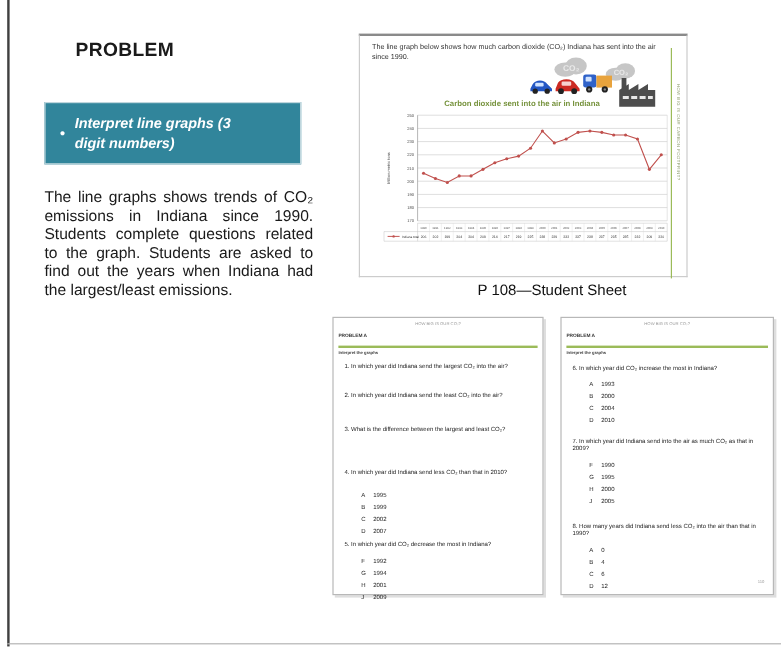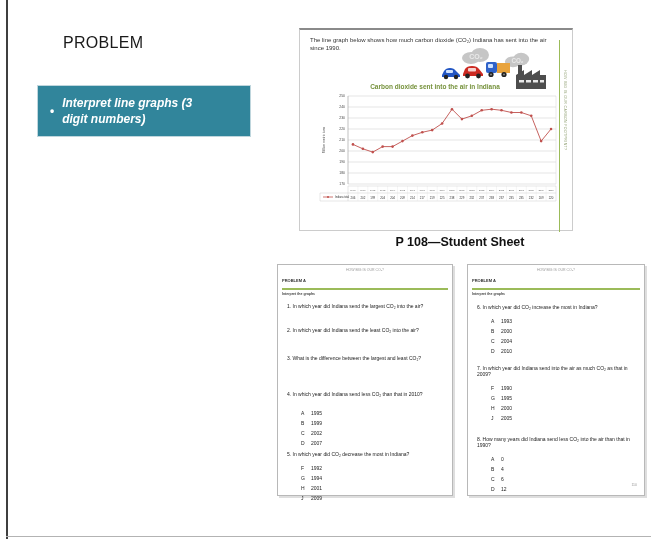--- a/index.html
+++ b/index.html
@@ -2,21 +2,21 @@
 <html><head>
 <meta charset="utf-8">
 <style>
   html,body{margin:0;padding:0;background:#fff;}
   .slide{position:relative;width:651px;height:539px;background:#fff;overflow:hidden;
          font-family:"Liberation Sans",sans-serif;color:#1a1a1a;}
   .frame-left{position:absolute;left:6px;top:0;width:2px;height:539px;background:#3f3f3f;}
   .frame-bottom{position:absolute;left:6px;top:536px;width:645px;height:1px;background:#b3b3b3;}
 
   
-  .page-title{position:absolute;left:63px;top:34px;font-size:16px;font-weight:normal;letter-spacing:.3px;}
+  .page-title{position:absolute;left:63px;top:34px;font-size:16px;font-weight:bold;letter-spacing:.3px;}
   .callout{position:absolute;left:37px;top:85px;width:214px;height:52px;background:#31859B;
            border:1px solid #bfd6dd;box-sizing:border-box;display:flex;align-items:center;
            color:#fff;font-style:italic;font-weight:bold;font-size:12px;line-height:16px;}
   .callout .bullet{margin:0 8px 0 12px;font-style:normal;}
   .callout .ctext{max-width:155px;display:inline-block;}
   .body-text{position:absolute;left:37px;top:156px;width:224px;font-size:13px;line-height:15.5px;
              text-align:justify;}
 
   
   .sheet108{position:absolute;left:299px;top:28px;width:274px;height:203px;background:#fff;
@@ -24,21 +24,21 @@
   .s108-intro{position:absolute;left:10px;top:7px;width:238px;font-size:6px;line-height:7.5px;color:#333;}
   .chart-title{position:absolute;left:30px;top:53px;width:210px;text-align:center;
                font-size:6.5px;font-weight:bold;color:#76923C;}
   .chart-wrap{position:absolute;left:18px;top:62px;width:246px;height:118px;}
   .side-rule{position:absolute;left:259px;top:10px;width:1px;height:192px;background:#9BBB59;}
   .side-text{position:absolute;left:263px;top:40px;height:140px;writing-mode:vertical-rl;
              font-size:3.5px;color:#8a9a6a;letter-spacing:.4px;}
   .icon{position:absolute;}
 
   
-  .caption{position:absolute;font-size:12.5px;color:#111;text-align:center;font-weight:bold;}
+  .caption{position:absolute;font-size:12.5px;color:#111;text-align:center;}
   .cap108{left:330px;top:235px;width:260px;}
   .cap109{left:277px;top:500px;width:176px;}
   .cap110{left:467px;top:500px;width:178px;}
 
   
   .sheetQ{position:absolute;top:264px;width:176px;height:232px;background:#fff;
           border:1px solid #b8b8b8;box-shadow:2px 2px 0 #dedede;box-sizing:border-box;}
   #s109{left:277px;} #s110{left:467px;width:178px;}
   .sq-head{position:relative;padding:3px 4px 0 4px;}
   .sq-title-left{font-size:4px;font-weight:bold;color:#333;}
@@ -68,20 +68,21 @@
 
 <div class="slide">
   <div class="frame-left"></div>
   <div class="frame-bottom"></div>
 
   <div class="page-title">PROBLEM</div>
   <div class="callout">
     <span class="bullet">•</span>
     <span class="ctext">Interpret line graphs (3 digit numbers)</span>
   </div>
+  <div class="body-text">The line graphs shows trends of CO₂ emissions in Indiana since 1990. Students complete questions related to the graph. Students are asked to find out the years when Indiana had the largest/least emissions.</div>
 
   <div class="sheet108">
     <div class="s108-intro">The line graph below shows how much carbon dioxide (CO₂) Indiana has sent into the air since 1990.</div>
 
     <span class="icon" style="left:161px;top:16px">
       <svg width="30" height="20" viewBox="0 0 30 20">
         <ellipse cx="10" cy="12" rx="9" ry="6" fill="#c6c6c6"></ellipse>
           <ellipse cx="19" cy="9" rx="9" ry="7" fill="#c6c6c6"></ellipse>
         <text x="15" y="13" text-anchor="middle" font-size="7" font-weight="bold" fill="#e9e9e9">CO₂</text>
       </svg></span>

